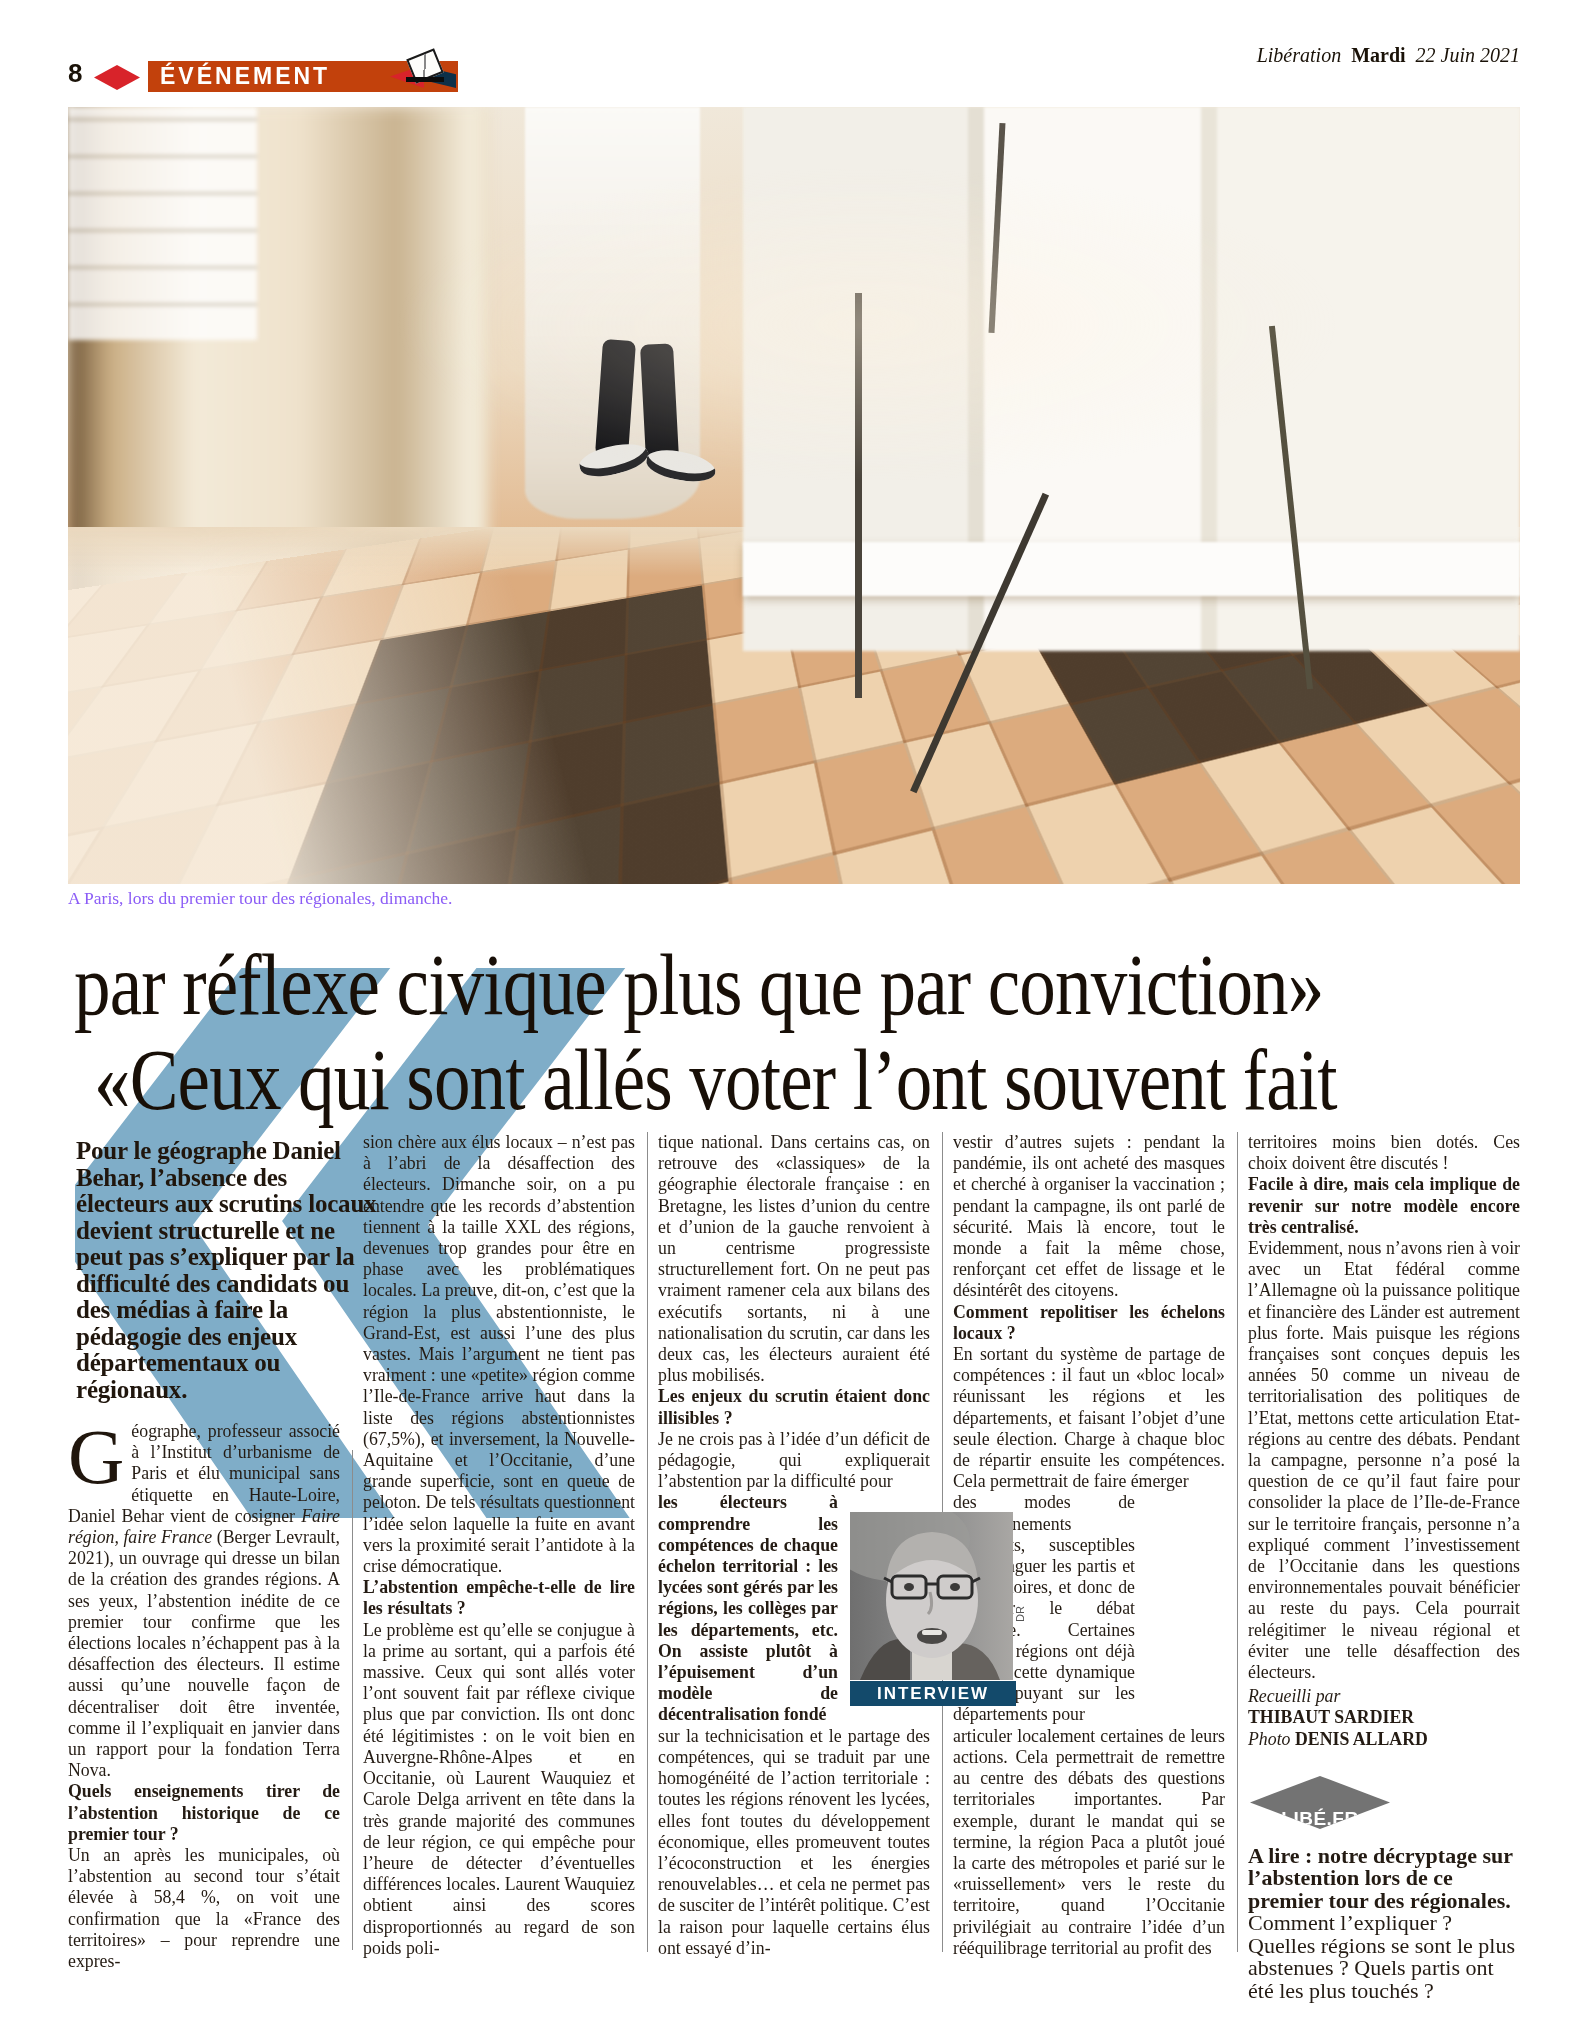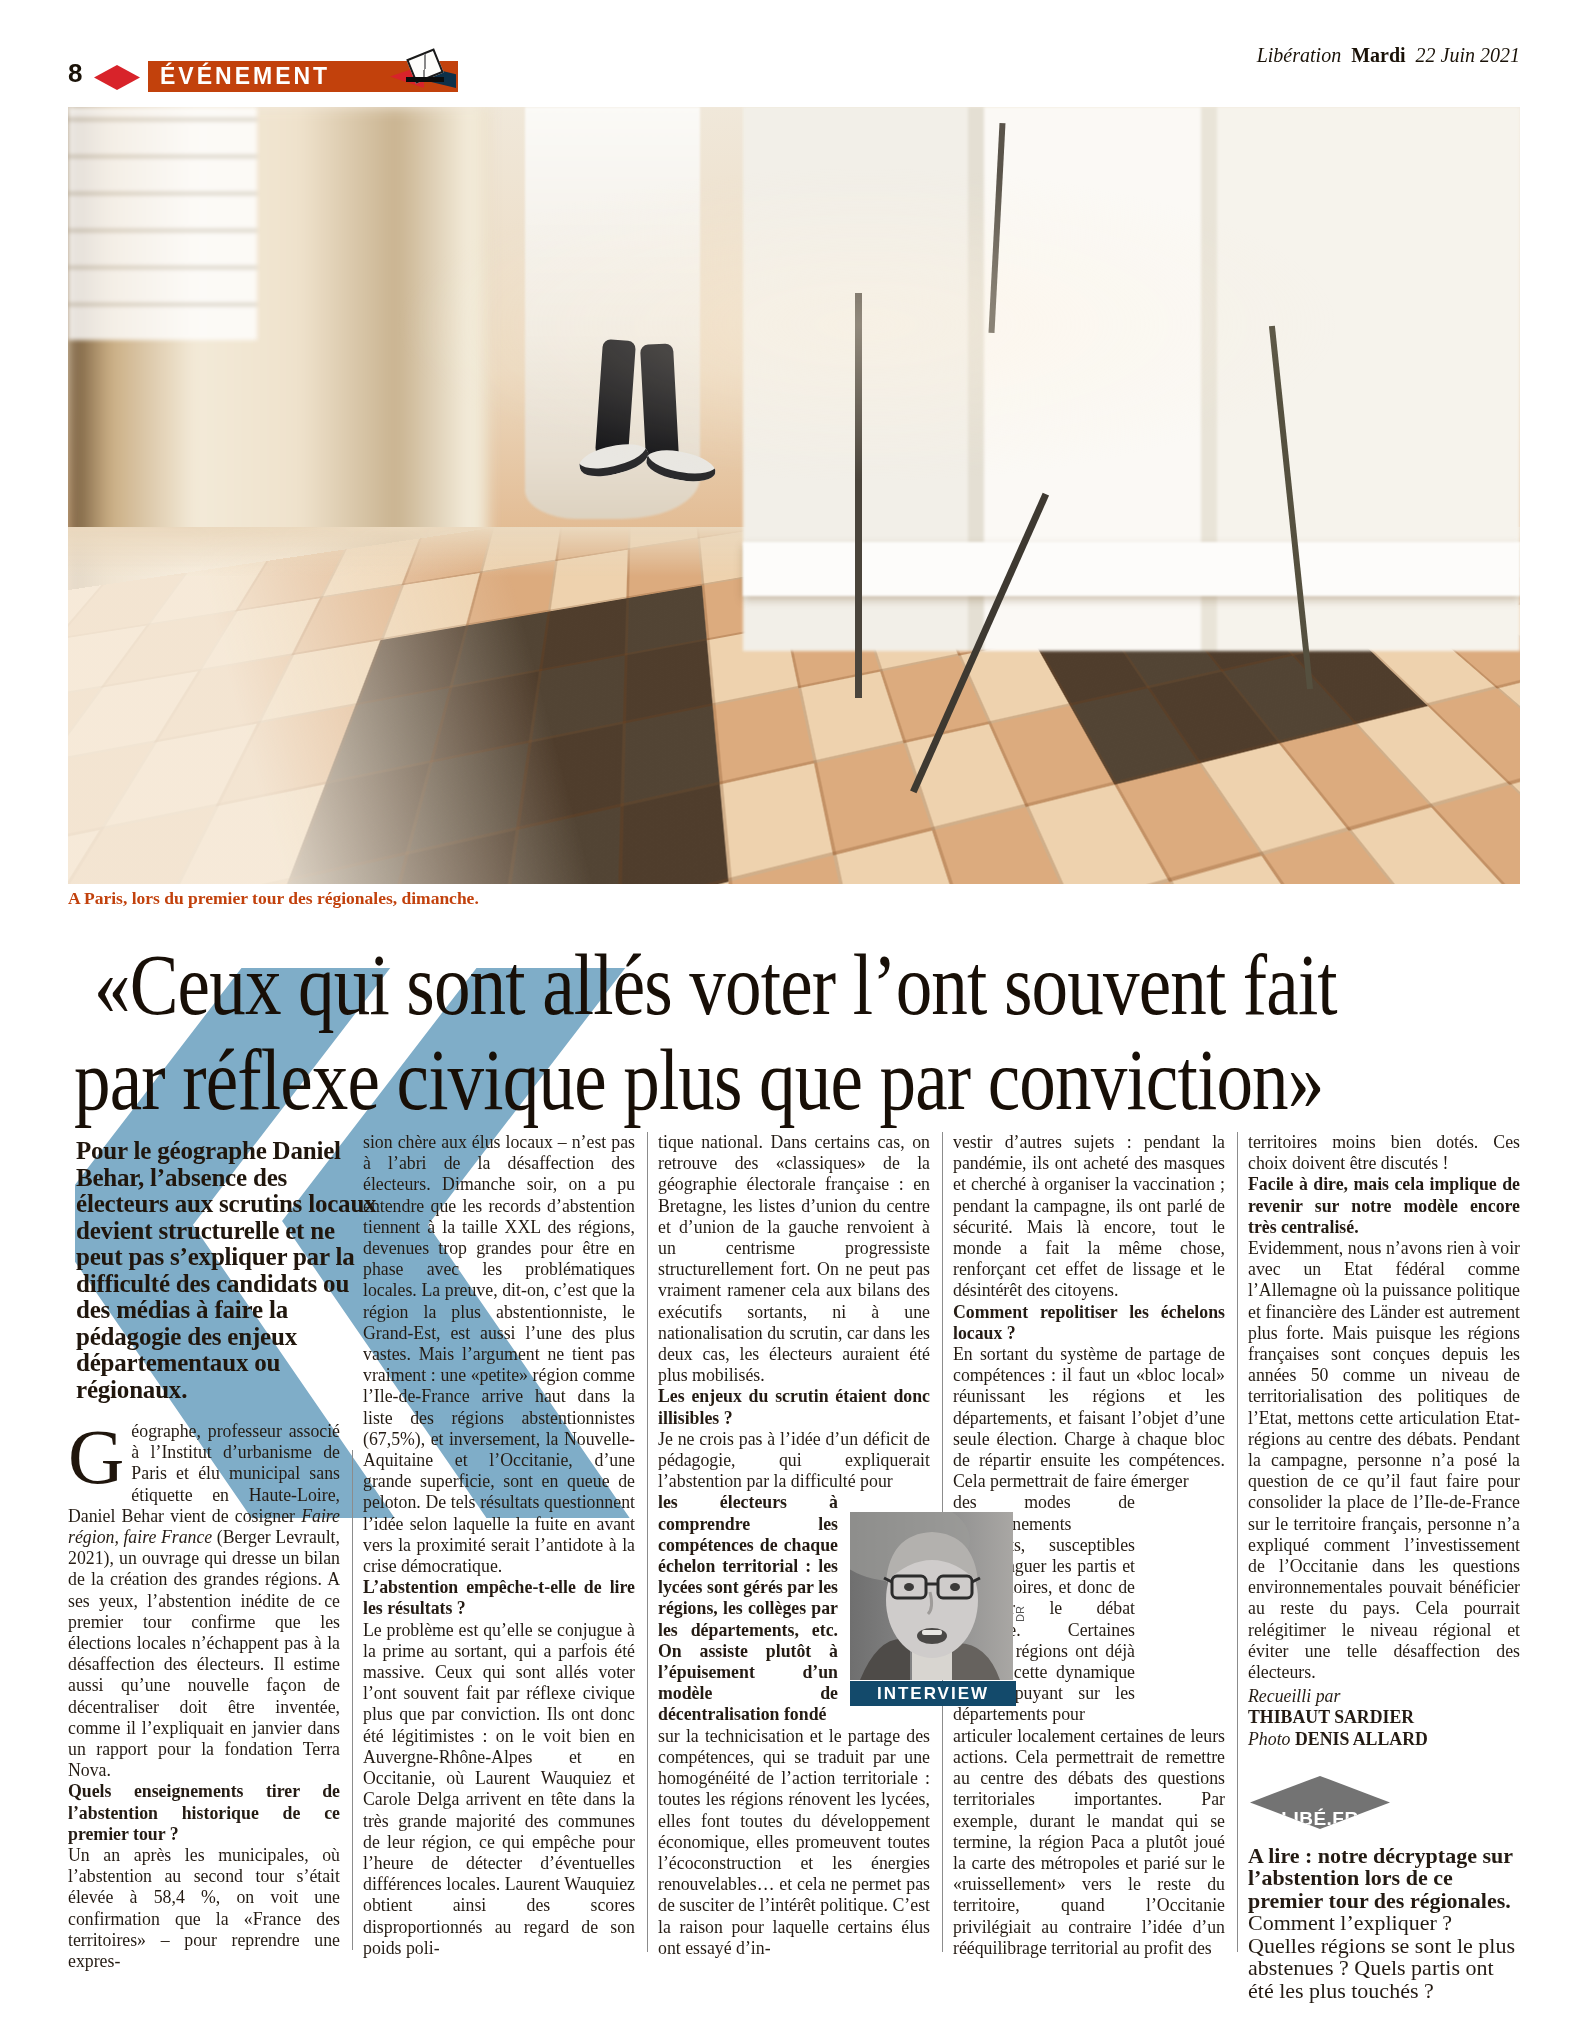--- a/index.html
+++ b/index.html
@@ -64,21 +64,21 @@
   .photo .pole4{position:absolute;left:84%;top:28%;width:.4%;height:47%;background:#55503f;transform:rotate(-6deg);}
   .photo .leg{position:absolute;width:2.3%;height:15%;background:#17171a;border-radius:8px;}
   .photo .leg.l{left:36.6%;top:30%;transform:rotate(4deg);}
   .photo .leg.r{left:39.6%;top:30.5%;transform:rotate(-3deg);}
   .photo .shoe{position:absolute;width:4.8%;height:3.6%;background:#e9e7e2;border-radius:45% 55% 50% 50%;
         box-shadow:inset 0 -8px 0 #2a2a2c;}
   .photo .shoe.l{left:35.2%;top:43.6%;transform:rotate(-14deg);}
   .photo .shoe.r{left:39.8%;top:44.4%;transform:rotate(10deg);}
   .photo .veil{position:absolute;inset:0;background:radial-gradient(closest-side at 55% 28%,rgba(255,243,224,.4),rgba(255,243,224,0) 72%);}
 
-  .caption{position:absolute;left:68px;top:888px;font-weight:bold;font-size:17.5px;color:#c2410c;z-index:2;}
+  .caption{position:absolute;left:68px;top:888px;font-weight:normal;font-size:17.5px;color:#8b5cf6;z-index:2;}
 
   
   .quote-svg{position:absolute;left:75px;top:968px;width:620px;height:550px;z-index:1;}
 
   
   .headline{position:absolute;left:68px;top:938px;width:1460px;z-index:2;color:#180f07;}
   .headline .hl{display:inline-block;white-space:nowrap;font-size:86px;line-height:95px;
                 transform:scaleX(.85);transform-origin:left center;letter-spacing:-1px;}
   .headline .l1{margin-left:26px;}
   .headline .l2{margin-left:6px;}
@@ -158,22 +158,22 @@
     <div class="veil"></div>
   </div>
   <div class="caption">A Paris, lors du premier tour des régionales, dimanche.</div>
 
   <svg class="quote-svg" viewBox="0 0 620 550" preserveAspectRatio="none">
     <path d="M310 -90 L45 255 L310 640" fill="none" stroke="#7fadc8" stroke-width="118"></path>
     <path d="M545 -90 L280 255 L545 640" fill="none" stroke="#7fadc8" stroke-width="118"></path>
   </svg>
 
   <div class="headline">
+    <div><span class="hl l2">par réflexe civique plus que par conviction»</span></div>
     <div><span class="hl l1">«Ceux qui sont allés voter l’ont souvent fait</span></div>
-    <div><span class="hl l2">par réflexe civique plus que par conviction»</span></div>
   </div>
 
   <div class="rule" style="left:352px;top:1450px;height:500px;"></div>
   <div class="rule" style="left:647px;top:1132px;height:820px;"></div>
   <div class="rule" style="left:942px;top:1132px;height:820px;"></div>
   <div class="rule" style="left:1237px;top:1132px;height:820px;"></div>
 
   <div class="col" style="left:68px;">
     <div class="intro">Pour le géographe Daniel Behar, l’absence des électeurs aux scrutins locaux devient structurelle et ne peut pas s’expliquer par la difficulté des candidats ou des médias à faire la pédagogie des enjeux départementaux ou régionaux.</div>
     <p><span class="dropcap">G</span><span>éographe, professeur associé à l’Institut d’urbanisme de Paris et élu municipal sans étiquette en Haute-Loire, Daniel Behar vient de cosigner </span><span style="font-style:italic">Faire région, faire France</span><span> (Berger Levrault, 2021), un ouvrage qui dresse un bilan de la création des grandes régions. A ses yeux, l’abstention inédite de ce premier tour confirme que les élections locales n’échappent pas à la désaffection des électeurs. Il estime aussi qu’une nouvelle façon de décentraliser doit être inventée, comme il l’expliquait en janvier dans un rapport pour la fondation Terra Nova.</span></p>

